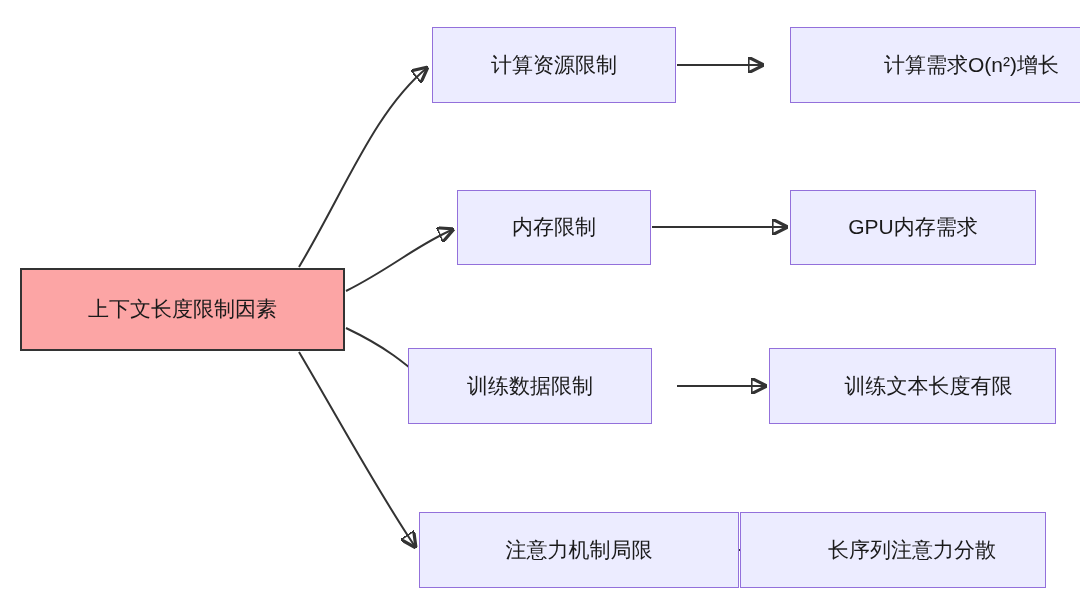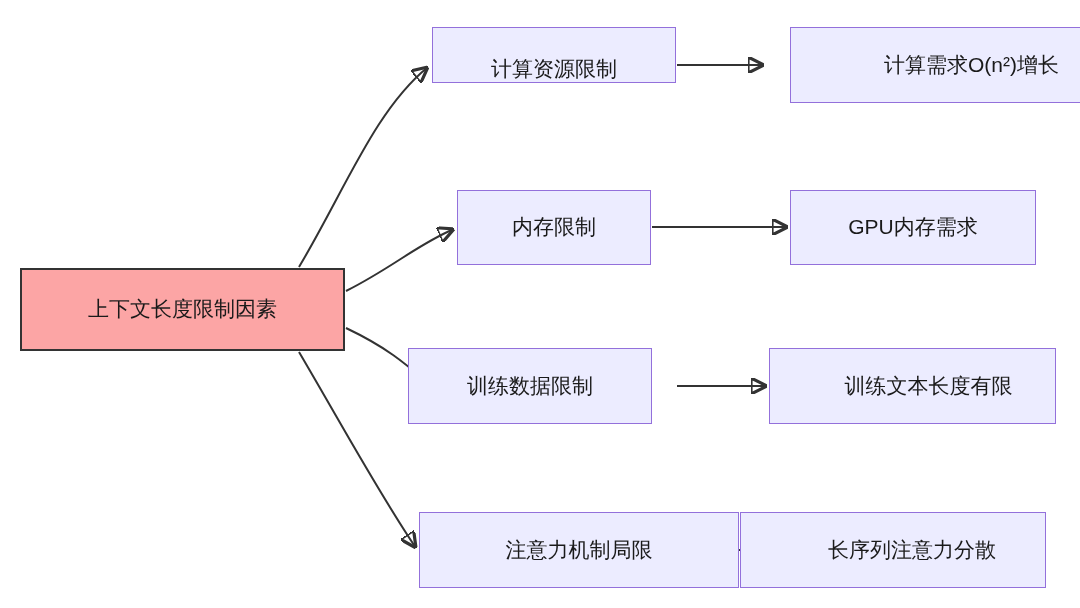--- a/index.html
+++ b/index.html
@@ -51,21 +51,21 @@
     <path d="M 677,65 L 764,65" marker-end="url(#arrowhead)"></path>
     <path d="M 652,227 L 788,227" marker-end="url(#arrowhead)"></path>
     <path d="M 677,386 L 767,386" marker-end="url(#arrowhead)"></path>
     <path d="M 690,550 L 767,550" marker-end="url(#arrowhead)"></path>
   </svg>
 
   <div class="node node-root" style="left:20px; top:268px; width:325px; height:83px;">
     <span>上下文长度限制因素</span>
   </div>
 
-  <div class="node node-sub" style="left:432px; top:27px; width:244px; height:56px;align-items:flex-end;">
+  <div class="node node-sub" style="left:432px; top:27px; width:244px; height:76px;">
     <span>计算资源限制</span>
   </div>
   <div class="node node-sub" style="left:790px; top:27px; width:315px; height:76px;padding-left:48px;">
     <span>计算需求O(n²)增长</span>
   </div>
 
   <div class="node node-sub" style="left:457px; top:190px; width:194px; height:75px;">
     <span>内存限制</span>
   </div>
   <div class="node node-sub" style="left:790px; top:190px; width:246px; height:75px;">

